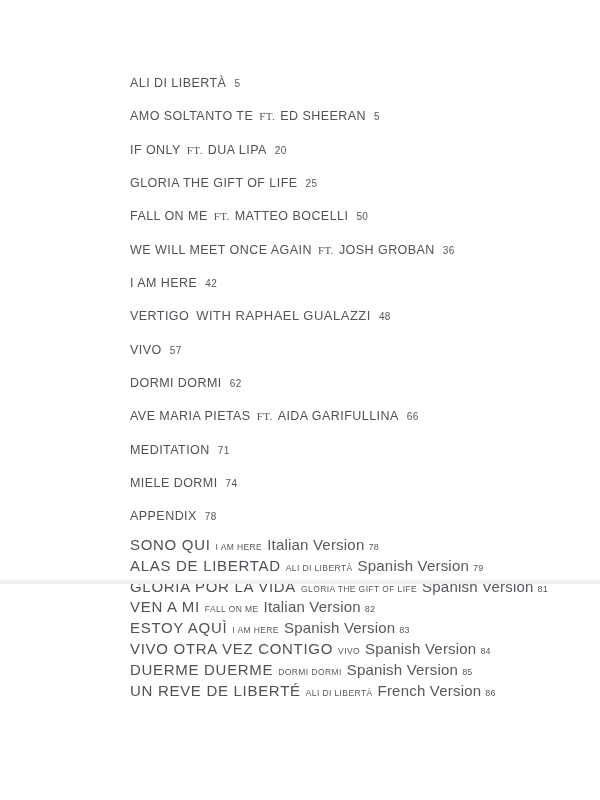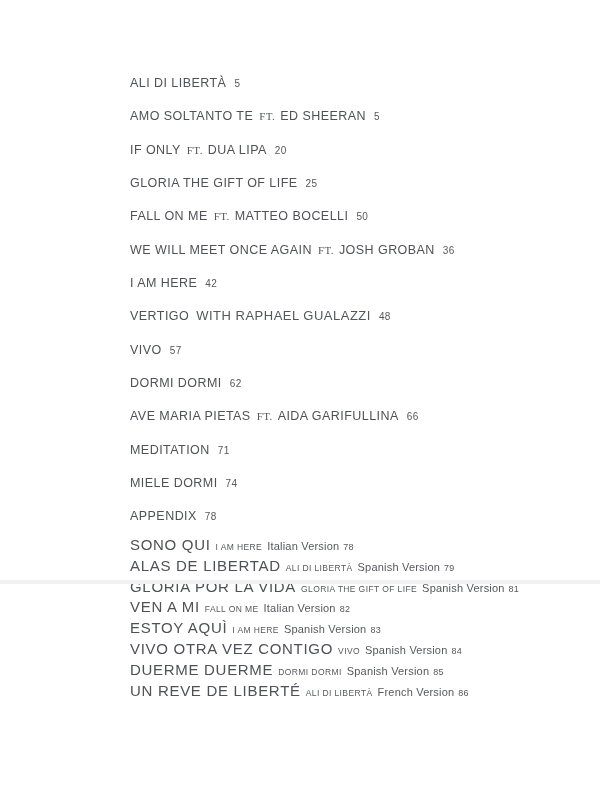--- a/index.html
+++ b/index.html
@@ -12,21 +12,21 @@
   .m-title { font-size: 12.5px; letter-spacing: 0.45px; color: #4f5156; }
   .m-ft { font-size: 11px; letter-spacing: 0.4px; color: #55575c; margin: 0 5px 0 6px; font-family: Liberation Serif, serif; }
   .m-feat { font-size: 12.5px; letter-spacing: 0.45px; color: #4f5156; text-align: right; }
   .m-with { font-size: 13px; letter-spacing: 0.5px; color: #55575c; margin-left: 7px; }
   .m-page { font-size: 10px; letter-spacing: 0.4px; color: #55575c; margin-left: 8px; }
 
   .appendix-list { position: absolute; left: 130px; top: 536px; }
   .a-row { line-height: 18.8px; white-space: nowrap; }
   .a-title { font-size: 15px; letter-spacing: 0.7px; color: #4f5156; }
   .a-orig { font-size: 8.5px; letter-spacing: 0.4px; color: #56585d; margin-left: 5px; }
-  .a-ver { font-size: 11px; letter-spacing: 0.2px; color: #56585d; margin-left: 5px; margin-top: 20px; }
+  .a-ver { font-size: 15px; letter-spacing: 0.2px; color: #56585d; margin-left: 5px; margin-top: 20px; }
   .a-page { font-size: 9px; letter-spacing: 0.2px; color: #56585d; margin-left: 4px; }
 
   .bottom-edge { position: absolute; left: 0; bottom: 0; width: 600px; height: 4px; background: #f1f1f2; }
 </style>
 </head>
 <body style="background: rgb(255, 255, 255);">
 
 <div class="page">
 
   <div class="main-list">

